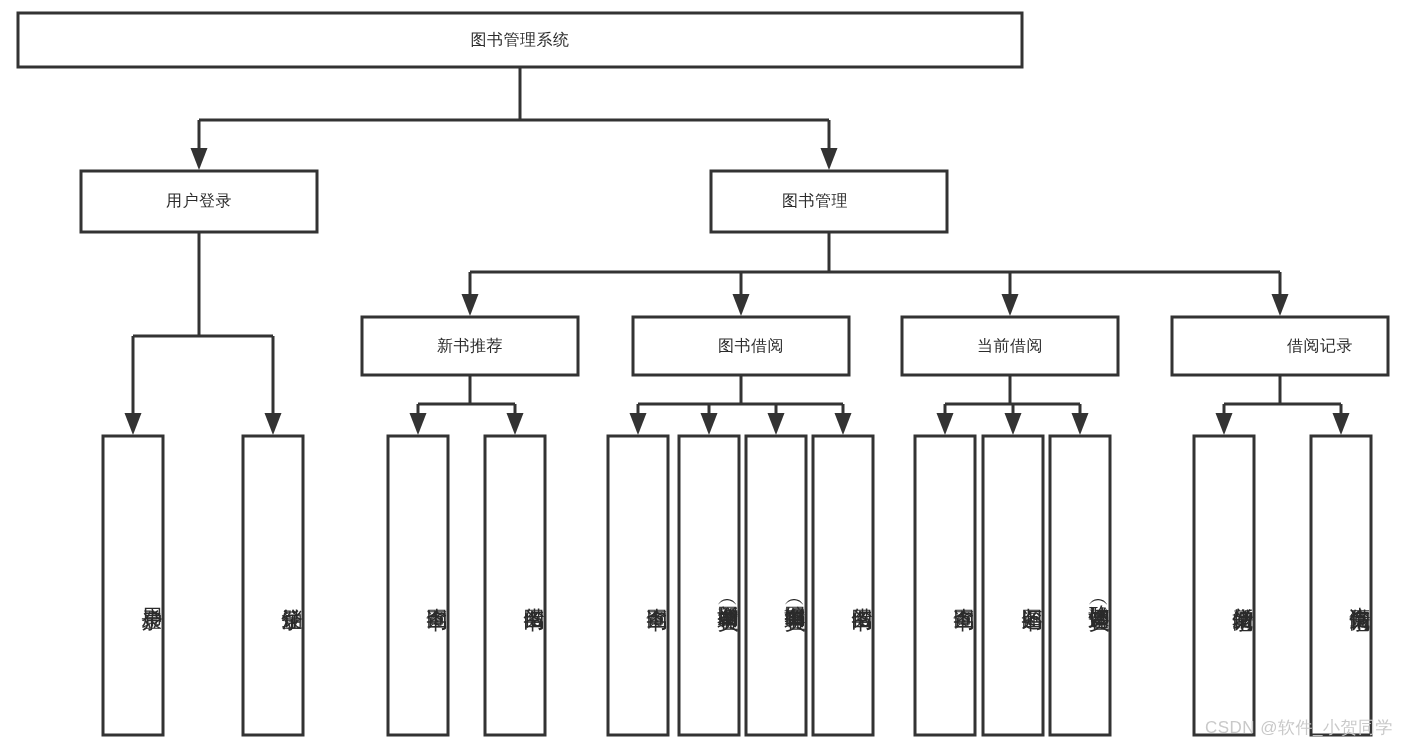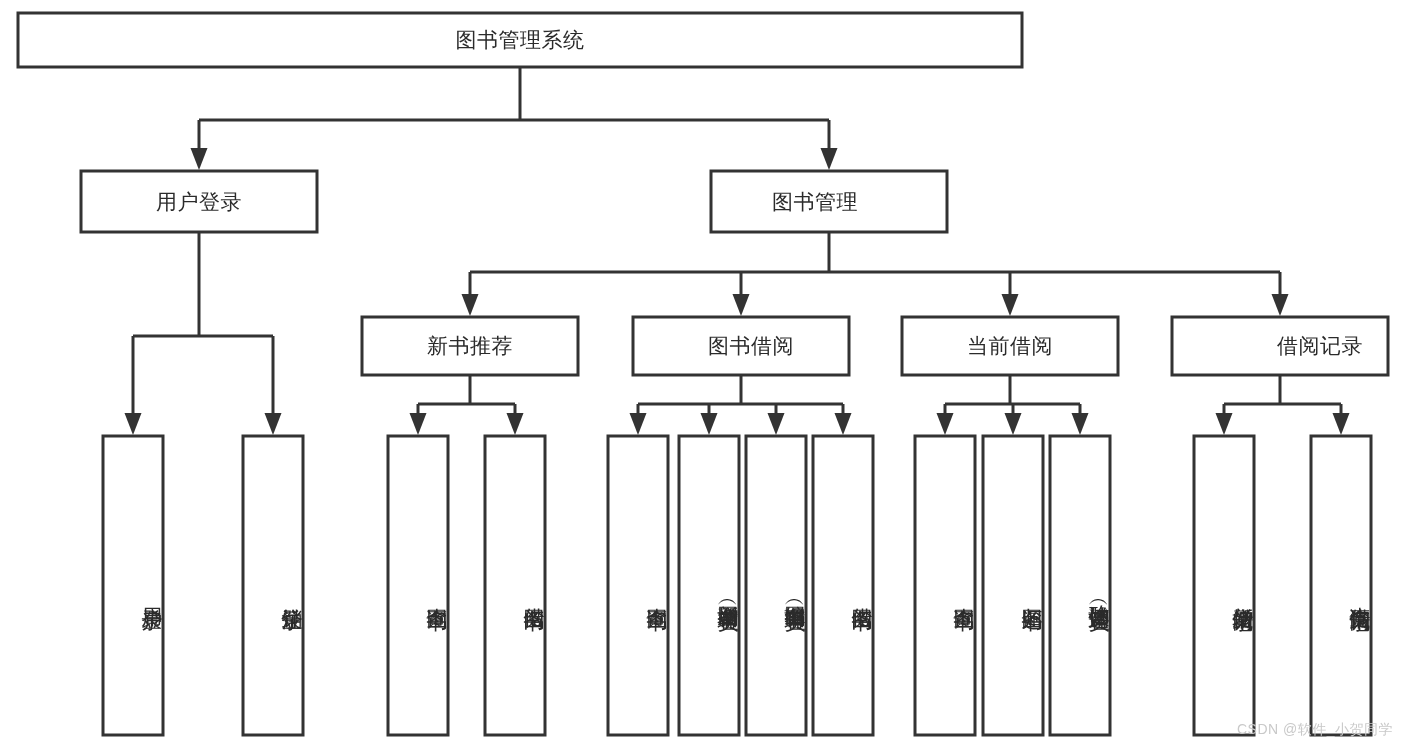--- a/index.html
+++ b/index.html
@@ -40,21 +40,21 @@
   .arrow-head {
     fill: #333333;
     stroke: none;
   }
   .node-label-h {
     position: absolute;
     display: flex;
     align-items: center;
     justify-content: center;
     color: #2b2b2b;
-    font-size: 21px;
+    font-size: 16px;
     letter-spacing: 0.5px;
     white-space: nowrap;
     pointer-events: none;
   }
   .node-label-v {
     position: absolute;
     display: flex;
     align-items: flex-start;
     justify-content: center;
     color: #2b2b2b;
@@ -64,21 +64,21 @@
     text-orientation: upright;
     letter-spacing: 1px;
     white-space: nowrap;
     pointer-events: none;
   }
   .watermark {
     position: absolute;
     right: 12px;
     bottom: 8px;
     color: #c9c9c9;
-    font-size: 14px;
+    font-size: 17px;
     letter-spacing: 0.5px;
     white-space: nowrap;
     pointer-events: none;
   }
 </style>
 </head>
 <body>
 
 <div id="diagram-root">
 

